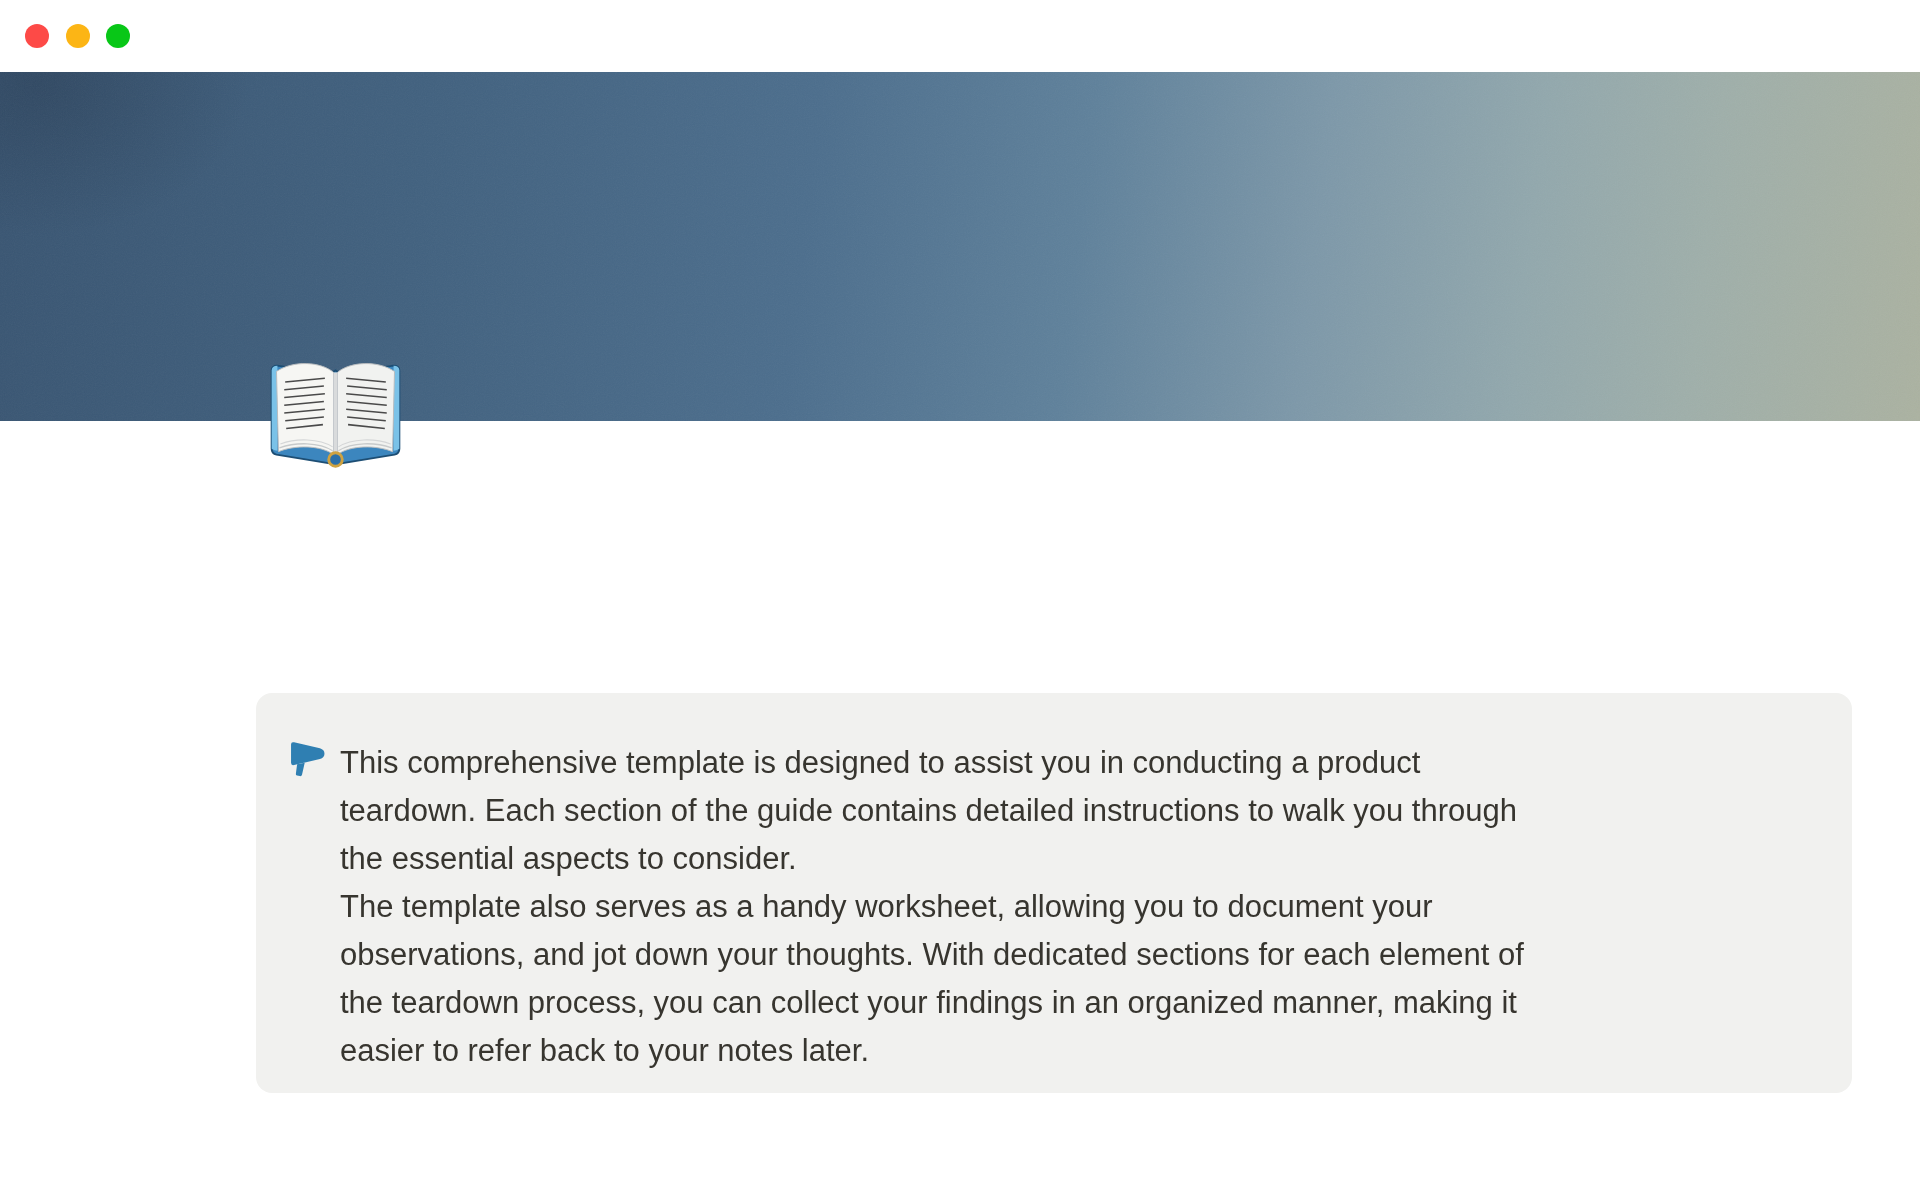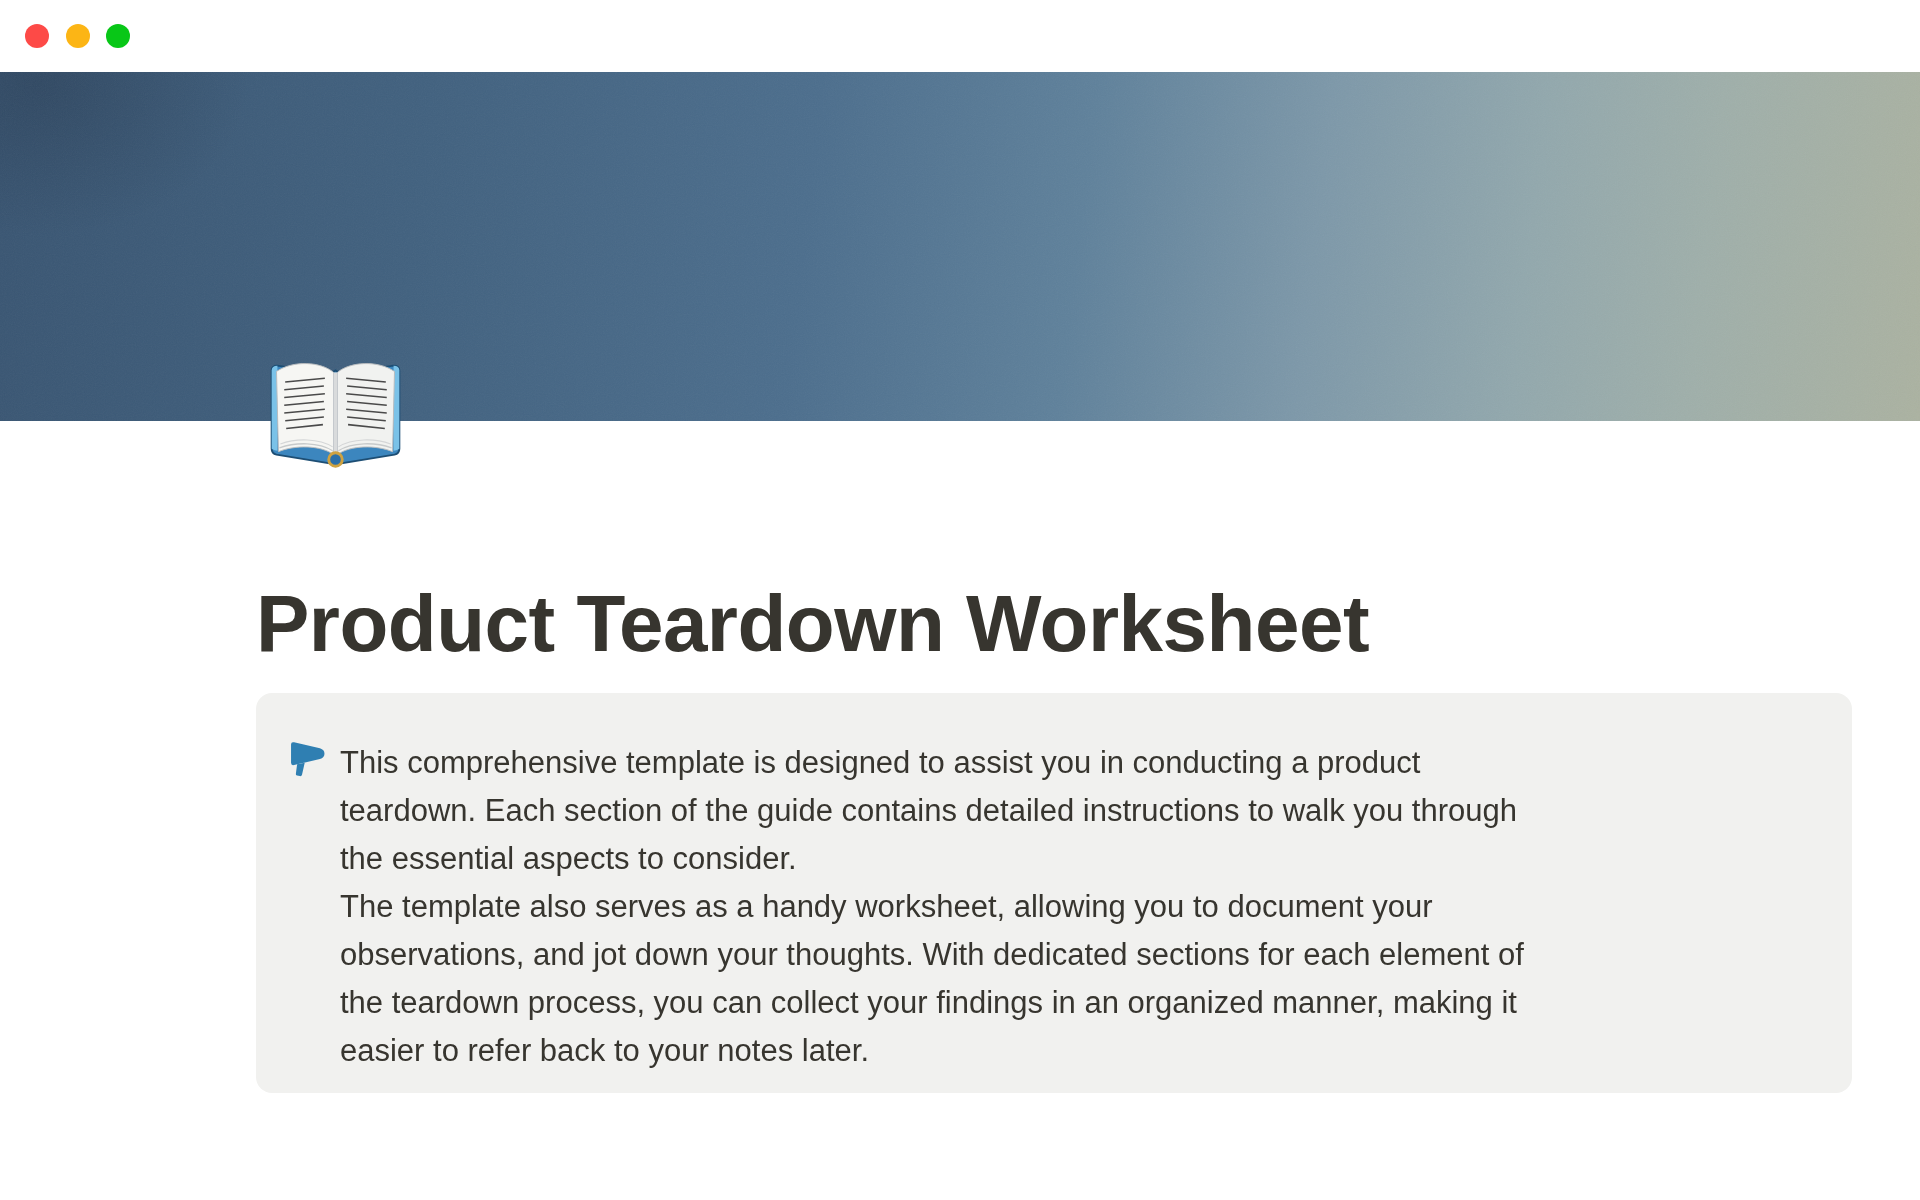--- a/index.html
+++ b/index.html
@@ -98,21 +98,20 @@
         <path d="M87,48 L128,52"></path>
           <path d="M86,56 L128,60"></path>
           <path d="M87,64 L127,68"></path>
         <path d="M88,72 L126,76"></path>
       </g>
 
       <circle cx="75" cy="108" r="7" fill="#2b6fa8" stroke="#cfa240" stroke-width="3"></circle>
     </svg>
   </div>
 
-  <h1 class="page-title">Product Teardown Worksheet</h1>
 
   <div class="callout">
     <div class="callout-icon">
       <svg viewBox="0 0 50 48" xmlns="http://www.w3.org/2000/svg">
         <path d="M8,2 L42,10 Q48,12 48,17 Q48,22 42,24 L8,32 Q4,33 4,29 L4,5 Q4,1 8,2 Z" fill="#2f7fb2"></path>
         <path d="M12,31 L22,29 L18.5,44.5 Q18,47 15.5,46.5 L12,45.8 Q9.8,45.3 10.4,43 Z" fill="#2f7fb2"></path>
       </svg>
     </div>
     <div class="callout-text">
       <p>This comprehensive template is designed to assist you in conducting a product

